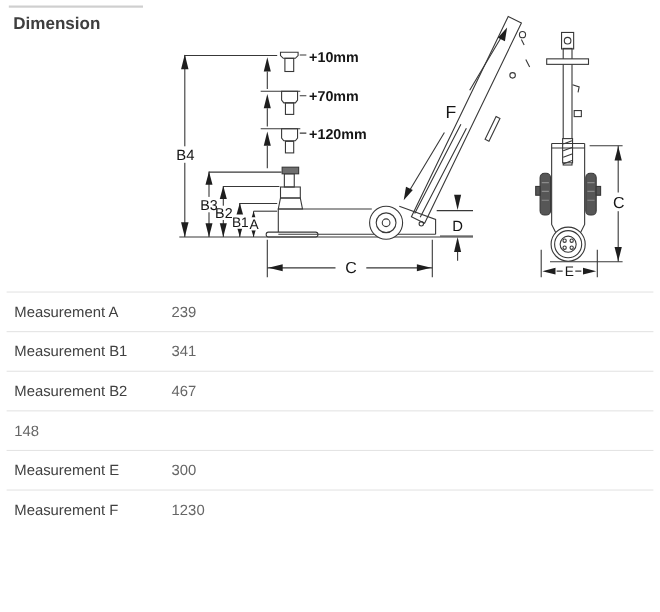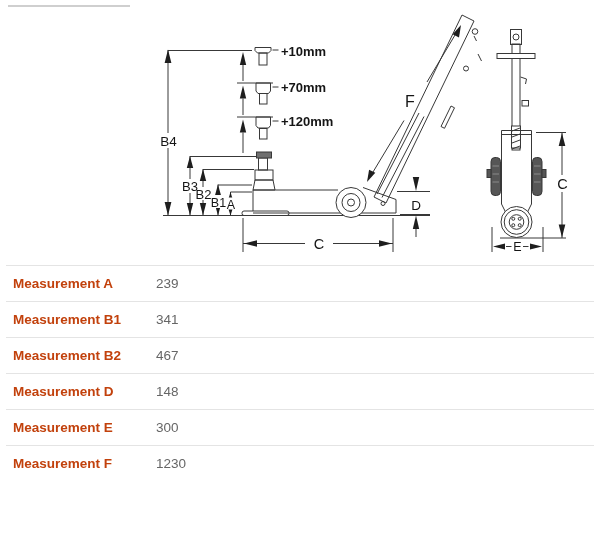--- a/index.html
+++ b/index.html
@@ -7,31 +7,32 @@
         font-family:"Liberation Sans",sans-serif;}
   .top-rule{position:absolute;left:8px;top:5px;width:122px;height:2px;background:#cfcfcf;}
   .drawing{position:relative;width:600px;height:265px;}
   .title{position:absolute;left:12px;top:10px;font-size:15.5px;line-height:24px;
          font-weight:700;color:#3e3e3e;}
   .drawing svg{position:absolute;left:0;top:0;}
   svg text{font-family:"Liberation Sans",sans-serif;fill:#151515;}
   .spec-table{position:absolute;left:0;top:265px;width:600px;}
   .row{height:36px;display:flex;align-items:center;border-top:1px solid #e4e4e4;
        margin:0 6px;padding-left:7px;box-sizing:border-box;}
-  .row .label{width:143px;font-weight:700;color:#c2410c;font-size:13.5px;}
+  .row .label{width:143px;font-weight:400;color:#404040;font-size:13.5px;}
   .row .value{color:#666;font-size:13.5px;}
 </style>
 </head>
 <body>
 
 <div id="page">
   <div class="top-rule"></div>
 
   <div class="drawing">
     <div class="title">
+      <div>Dimension</div>
     </div>
 
     <svg width="600" height="265" viewBox="0 0 600 265">
       <g stroke="#383838" stroke-width="1" fill="none">
 
         <g>
           <line x1="163" y1="215.5" x2="430" y2="215.5"></line>
           <rect x="242" y="211" width="47" height="4.5" rx="2"></rect>
           <path d="M253,211 V190 H338"></path>
           <path d="M253,213 H396"></path>
@@ -190,21 +191,20 @@
     </div>
     <div class="row">
       <span class="label">Measurement B1</span>
       <span class="value">341</span>
     </div>
     <div class="row">
       <span class="label">Measurement B2</span>
       <span class="value">467</span>
     </div>
     <div class="row">
-      <span class="label">Measurement D</span>
       <span class="value">148</span>
     </div>
     <div class="row">
       <span class="label">Measurement E</span>
       <span class="value">300</span>
     </div>
     <div class="row">
       <span class="label">Measurement F</span>
       <span class="value">1230</span>
     </div>

